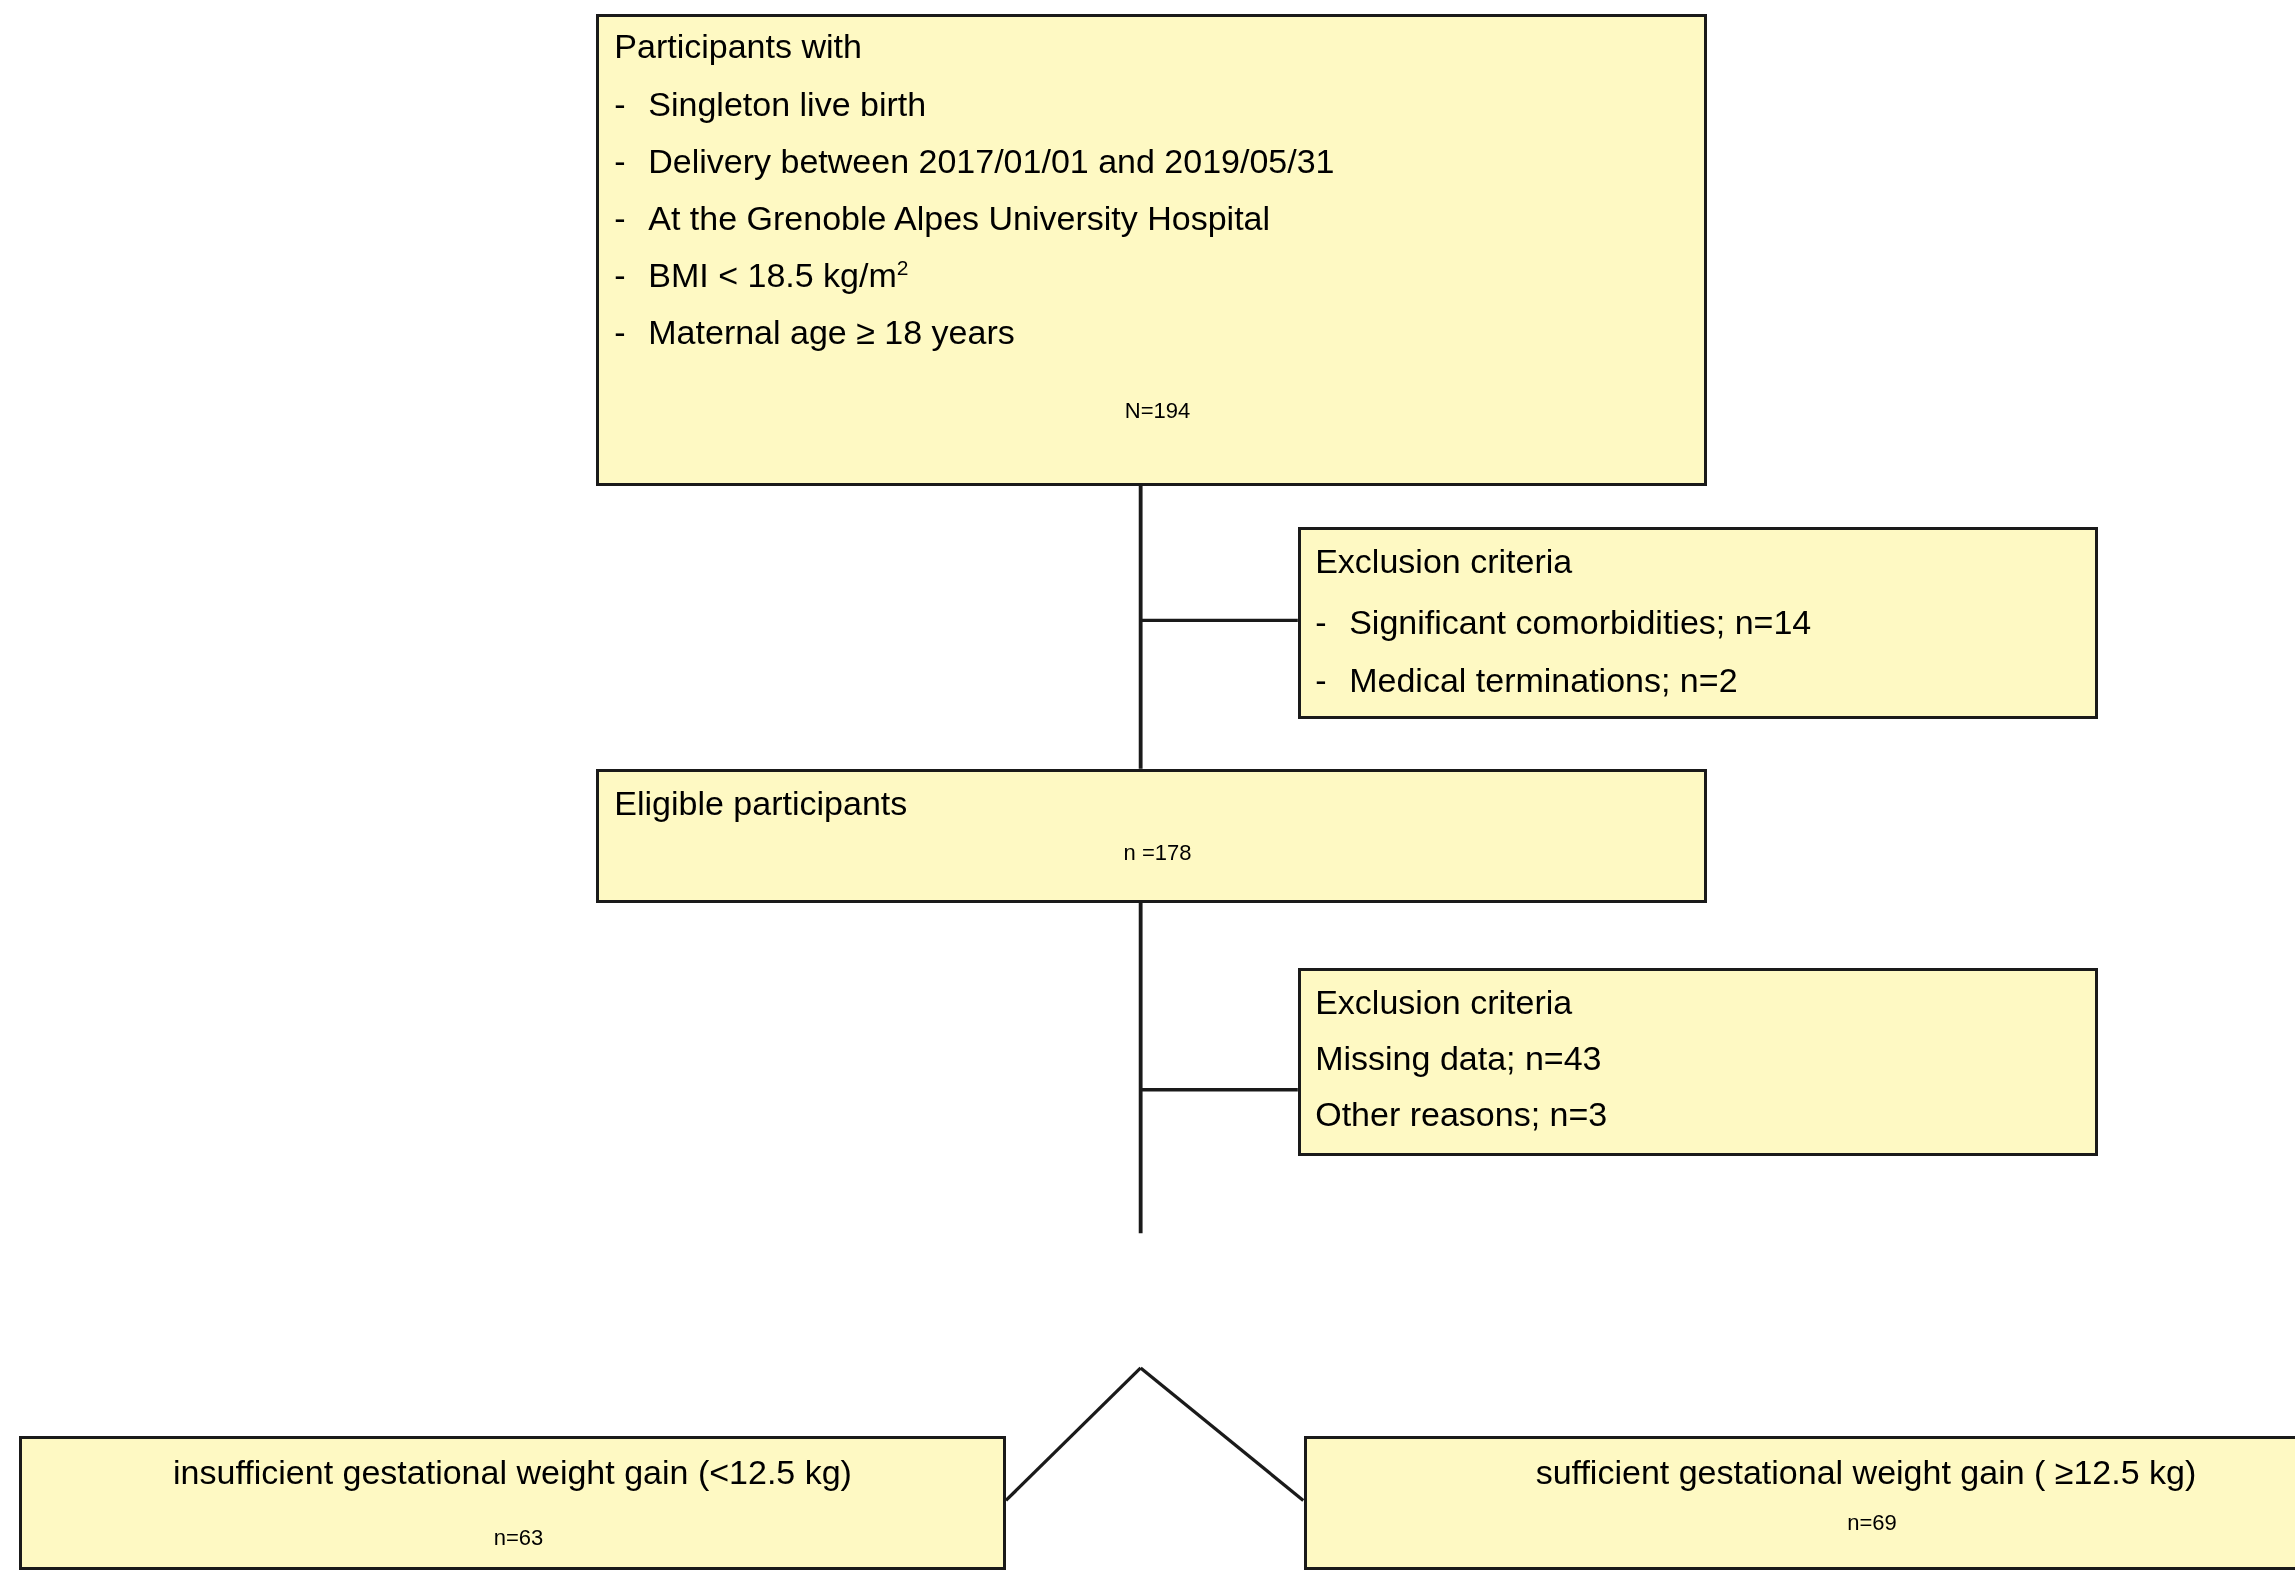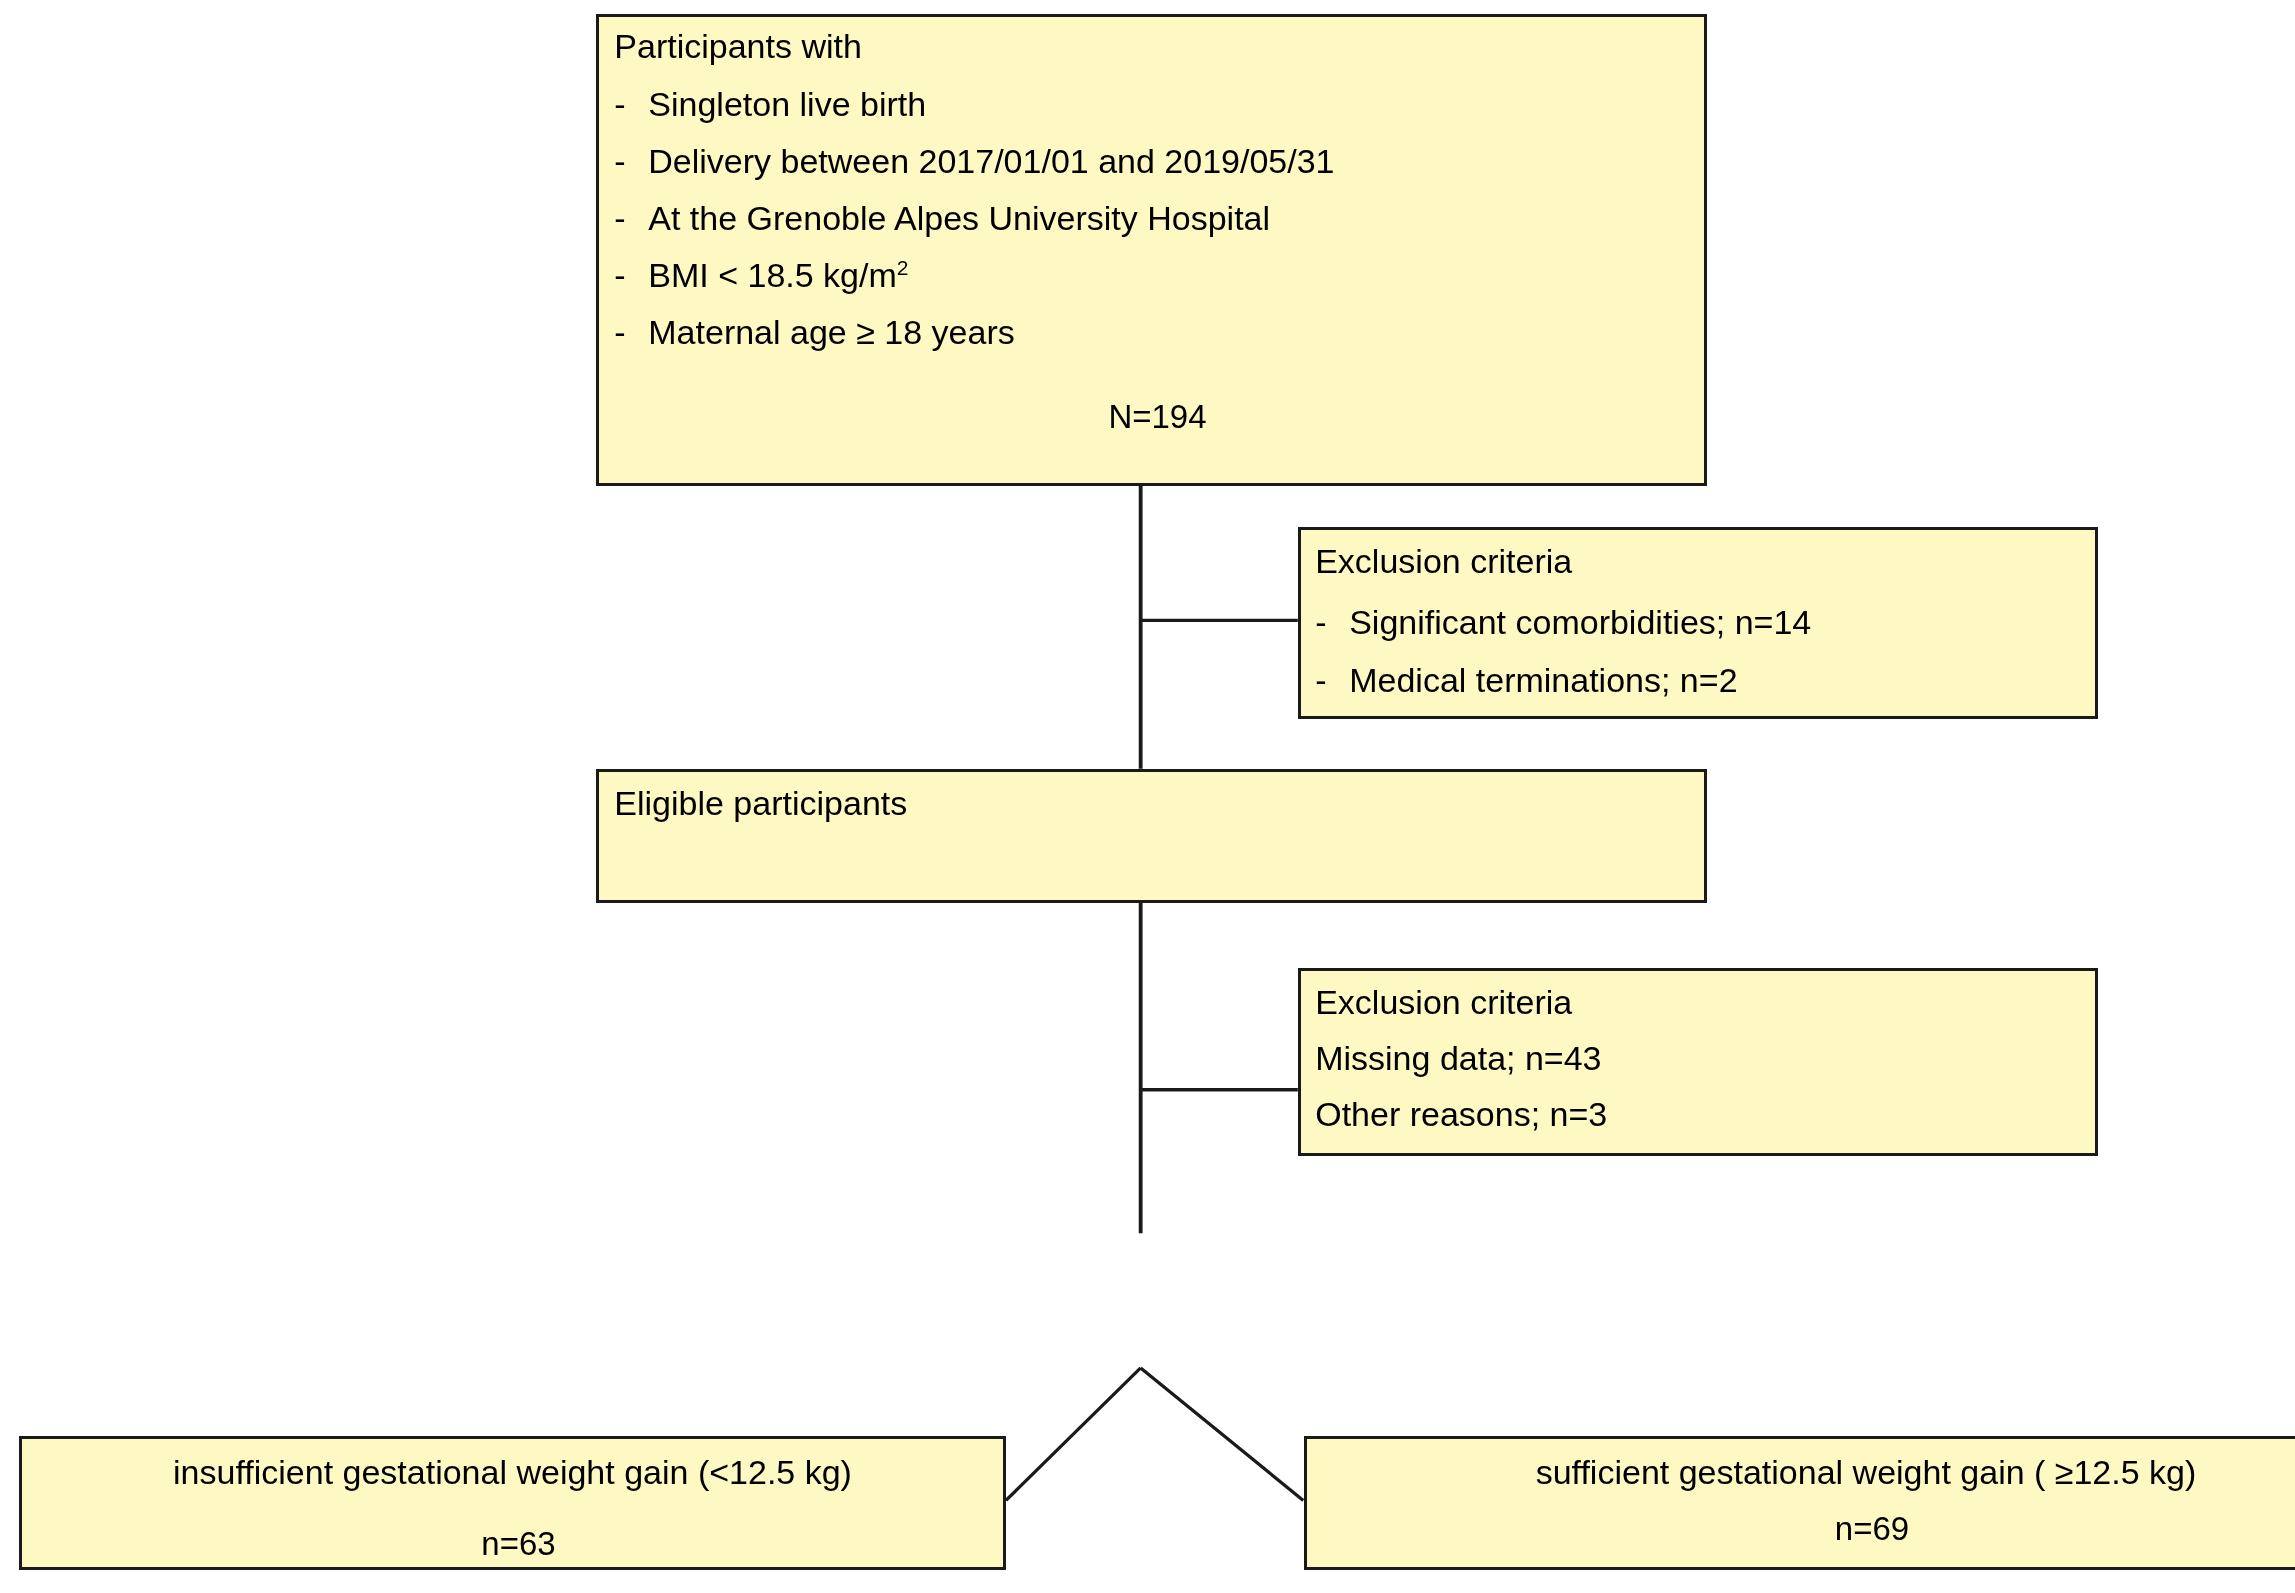--- a/index.html
+++ b/index.html
@@ -74,21 +74,21 @@
   }
   .bullet-text {
     flex: 0 1 auto;
   }
   .plain-row {
     font-size: 34px;
     line-height: 1.0;
     white-space: nowrap;
   }
   .count-line {
-    font-size: 33px;
+    font-size: 22px;
     line-height: 1.0;
     text-align: center;
     white-space: nowrap;
     padding-left: 12px;
   }
   .sup {
     font-size: 21px;
     vertical-align: super;
     line-height: 0;
   }
@@ -208,20 +208,21 @@
           <span class="bullet-mark">-</span>
           <span class="bullet-text">Medical terminations; n=2</span>
         </div>
       </div>
     </div>
   </div>
 
   <div class="node-box" id="box-eligible">
     <div class="node-inner">
       <div class="node-title">Eligible participants</div>
+      <div class="count-line">n =178</div>
     </div>
   </div>
 
   <div class="node-box" id="box-exclusion-2">
     <div class="node-inner">
       <div class="node-title">Exclusion criteria</div>
       <div class="plain-row">Missing data; n=43</div>
       <div class="plain-row">Other reasons; n=3</div>
     </div>
   </div>

